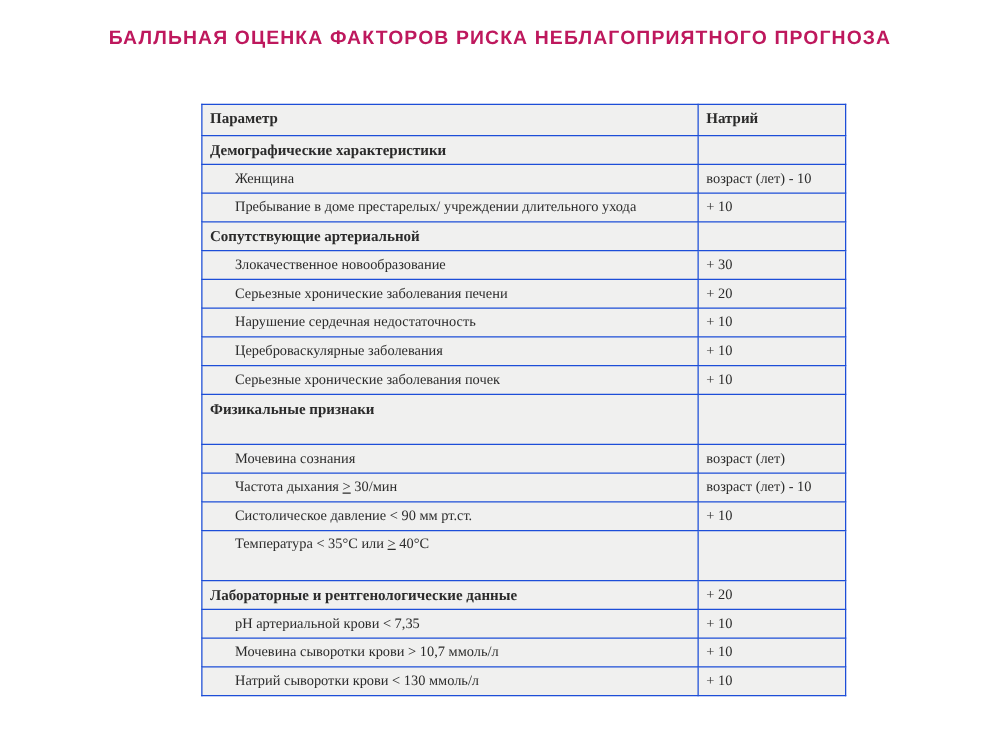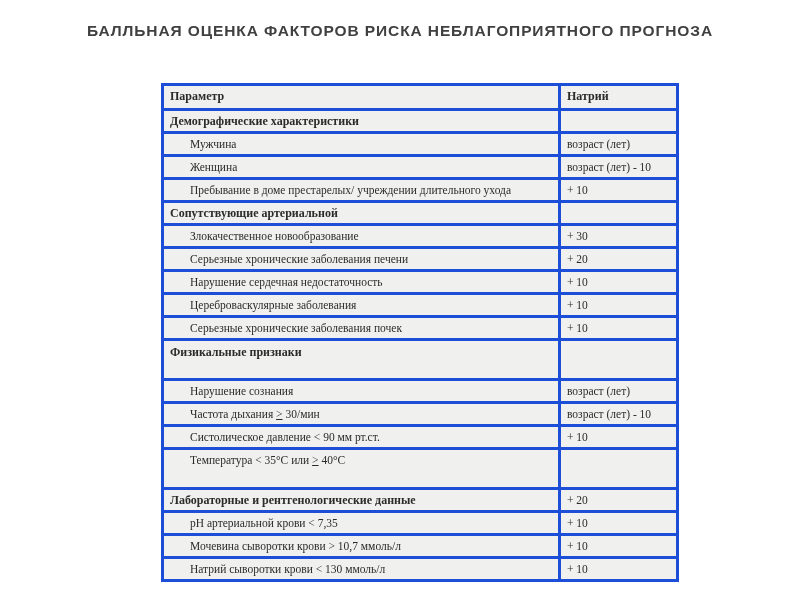--- a/index.html
+++ b/index.html
@@ -26,21 +26,21 @@
     position: absolute;
     left: 60px;
     top: 20px;
     width: 680px;
     text-align: center;
     font-family: "Liberation Sans", "DejaVu Sans", sans-serif;
     font-weight: bold;
     font-size: 15.5px;
     line-height: 22px;
     letter-spacing: 0.9px;
-    color: #404040;
+    color: #be185d;
     text-transform: uppercase;
   }
 
   
   .table-wrap {
     position: absolute;
     left: 161px;
     top: 83px;
     width: 515px;
   }
@@ -48,21 +48,21 @@
     border-collapse: collapse;
     width: 515px;
     table-layout: fixed;
     background: #f0f0ef;
   }
   table.score-table col.c-param { width: 397px; }
   table.score-table col.c-points { width: 118px; }
 
   table.score-table td,
   table.score-table th {
-    border: 3px solid #1d4ed8;
+    border: 1px solid #1d4ed8;
     background: #f0f0ef;
     font-family: "Liberation Serif", "DejaVu Serif", serif;
     font-size: 11.5px;
     color: #2b2b2b;
     vertical-align: middle;
     padding: 0 6px;
     height: 23px;
     box-sizing: border-box;
     text-align: left;
     font-weight: normal;
@@ -125,24 +125,20 @@
       <tbody id="table-body">
         <tr class="row-head">
           <td class="param">Параметр</td>
           <td class="points">Натрий</td>
         </tr>
       <tr class="row-section">
             <td class="param">Демографические характеристики</td>
             <td class="points"></td>
           </tr>
           <tr class="row-item">
-            <td class="param">Мужчина</td>
-            <td class="points">возраст (лет)</td>
-          </tr>
-          <tr class="row-item">
             <td class="param">Женщина</td>
             <td class="points">возраст (лет) - 10</td>
           </tr>
           <tr class="row-item">
             <td class="param">Пребывание в доме престарелых/ учреждении длительного ухода</td>
             <td class="points">+ 10</td>
           </tr>
           <tr class="row-section">
             <td class="param">Сопутствующие артериальной</td>
             <td class="points"></td>
@@ -165,21 +161,21 @@
           </tr>
           <tr class="row-item">
             <td class="param">Серьезные хронические заболевания почек</td>
             <td class="points">+ 10</td>
           </tr>
           <tr class="row-section row-tall">
             <td class="param">Физикальные признаки</td>
             <td class="points"></td>
           </tr>
           <tr class="row-item">
-            <td class="param">Нарушение сознания</td>
+            <td class="param">Мочевина сознания</td>
             <td class="points">возраст (лет)</td>
           </tr>
           <tr class="row-item">
             <td class="param">Частота дыхания <span class="ge">&gt;</span> 30/мин</td>
             <td class="points">возраст (лет) - 10</td>
           </tr>
           <tr class="row-item">
             <td class="param">Систолическое давление &lt; 90 мм рт.ст.</td>
             <td class="points">+ 10</td>
           </tr>

